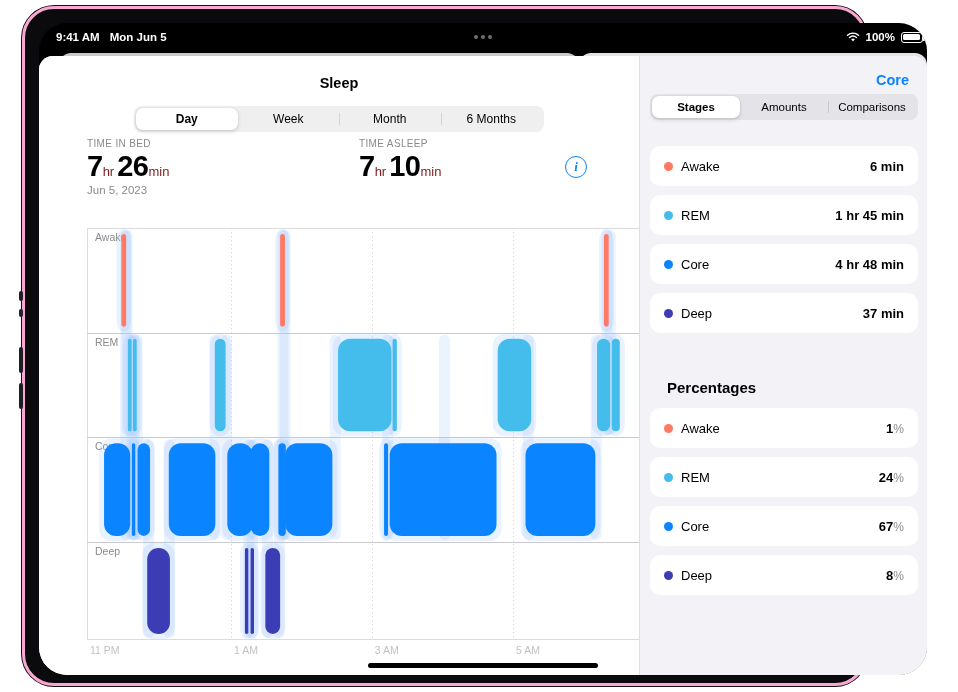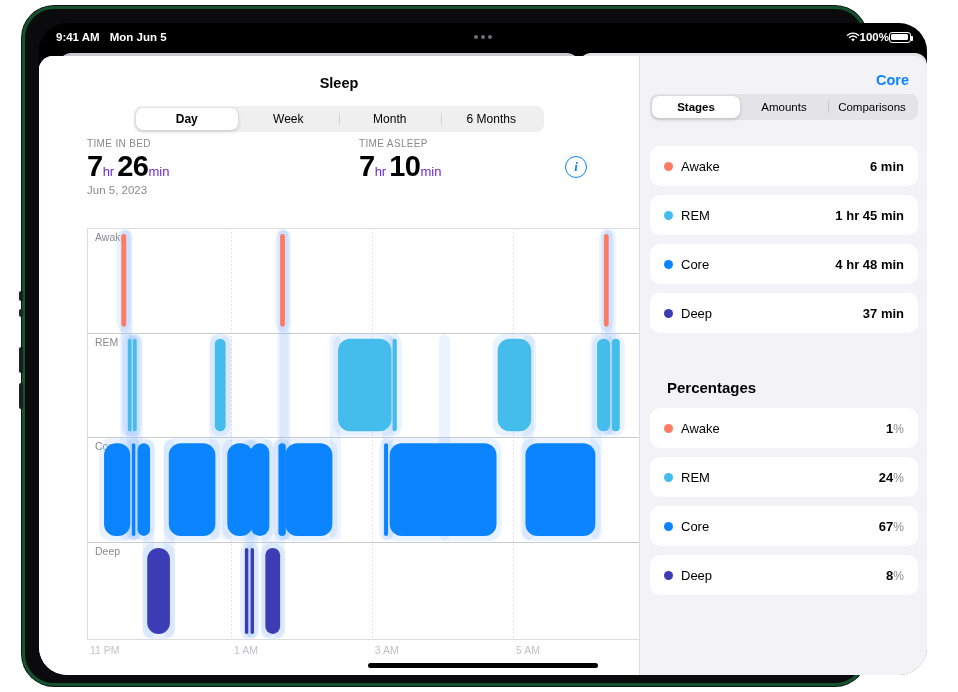--- a/index.html
+++ b/index.html
@@ -9,21 +9,21 @@
     font-family: "Liberation Sans", sans-serif;
     overflow: hidden;
   }
 
   
   #device {
     position: absolute; left: 22px; top: 6px;
     width: 845px; height: 680px;
     border-radius: 32px;
     background: #0b0b0d;
-    border: 3px solid #14532d;
+    border: 3px solid #f9a8d4;
     box-shadow: 0 0 0 1px #101114;
   }
   #device::before {  
     content:""; position:absolute; left:-6px; top:300px;
     width:4px; height:8px; border-radius:2px; background:#232428;
   }
   .side-btn { position:absolute; left:-6px; width:4px; border-radius:2px; background:#1d1e22; }
 
   #screen {
     position: absolute; left: 14px; top: 14px;
@@ -35,21 +35,21 @@
 
   
   #statusbar {
     position: absolute; left: 0; top: 0; width: 888px; height: 28px;
     color: #ffffff; font-size: 11.5px;
     display: flex; align-items: center;
   }
   #status-left { position:absolute; left: 17px; display:flex; gap:10px; align-items:center; font-weight:600; }
   #status-center { position:absolute; left: 50%; transform: translateX(-50%); display:flex; gap:3px; }
   #status-center i { width:4px; height:4px; border-radius:50%; background:#6e6e73; display:block; }
-  #status-right { position:absolute; right: 16px; display:flex; align-items:center; font-weight:600;}
+  #status-right { position:absolute; right: 4px; display:flex; gap:6px; align-items:center; font-weight:600;}
   .wifi-ico { display:inline-block; width:14px; height:11px; position:relative; }
   .batt { width:22px; height:11px; border:1.2px solid #ffffff; border-radius:3px; position:relative; display:inline-block;}
   .batt::after{content:"";position:absolute;right:-3px;top:3px;width:2px;height:5px;background:#fff;border-radius:0 1px 1px 0;}
   .batt i{position:absolute;left:1.3px;top:1.3px;bottom:1.3px;width:17px;background:#fff;border-radius:1.5px;display:block;}
 
   
   #bg-card-a { position:absolute; left:20px; top:30px; width:520px; height:30px; background:#c9cacf; border-radius:12px 12px 0 0;}
   #bg-card-b { position:absolute; left:540px; top:30px; width:348px; height:30px; background:#e4e4e7; border-radius:12px 12px 0 0;}
 
   
@@ -81,21 +81,21 @@
   #range-seg .seg + .seg::before{
     content:""; position:absolute; left:0; top:5px; bottom:5px; width:1px; background:#d4d4d7;
   }
   #range-seg .seg.active::before, #range-seg .seg.active + .seg::before { background:transparent; }
 
   
   .stat { position:absolute; }
   .stat .lbl { font-size:10px; letter-spacing:.35px; color:#8a8a8e; text-transform:uppercase; }
   .stat .val { margin-top:1px; white-space:nowrap; color:#000; }
   .stat .big { font-size:29px; font-weight:700; letter-spacing:-.5px; }
-  .stat .unit { font-size:13px; font-weight:400; color:#6d28d9; }
+  .stat .unit { font-size:13px; font-weight:400; color:#7f1d1d; }
   .stat .sub { font-size:11.5px; color:#8a8a8e; margin-top:1px; }
   #stat-bed { left:48px; top:82px; }
   #stat-asleep { left:320px; top:82px; }
 
   #info-btn {
     position:absolute; right:52px; top:100px; width:22px; height:22px;
     border-radius:50%; border:1.6px solid #0a84ff; color:#0a84ff;
     font-size:13px; font-family:"Liberation Serif", serif; font-style:italic; font-weight:700;
     display:flex; align-items:center; justify-content:center; background:transparent; cursor:pointer;
   }

